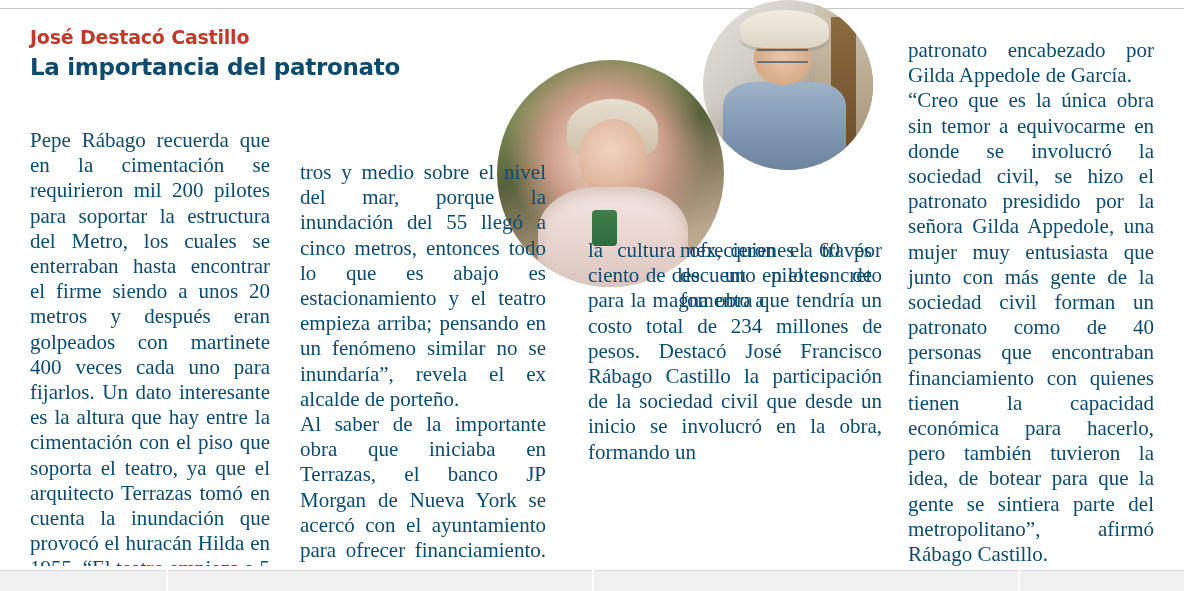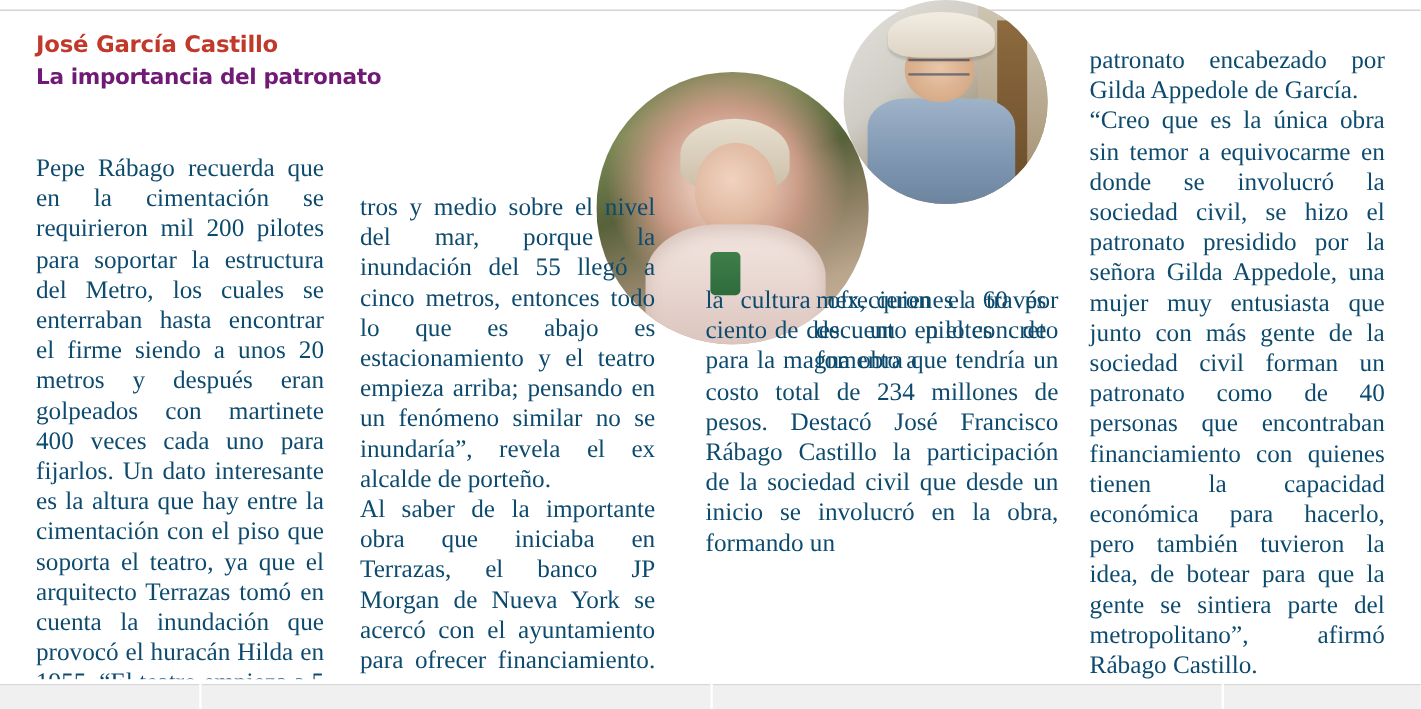--- a/index.html
+++ b/index.html
@@ -40,23 +40,23 @@
     letter-spacing: -0.2px;
     color: #c0392b;
   }
   .headline {
     position: absolute;
     left: 30px;
     top: 54px;
     width: 520px;
     font-family: "DejaVu Sans", sans-serif;
     font-weight: bold;
-    font-size: 18px;
+    font-size: 23px;
     letter-spacing: -0.3px;
-    color: #701a75;
+    color: #0c4a6e;
   }
   
   .col {
     position: absolute;
     font-family: "Liberation Serif", serif;
     font-size: 21px;
     line-height: 25.2px;
     text-align: justify;
     text-justify: inter-word;
     color: #0c4a6e;
@@ -227,21 +227,21 @@
     border-top: 1px solid #d8d8d8;
   }
 </style>
 </head>
 <body>
 
 <div id="page">
 
   <div class="top-rule"></div>
 
-  <div class="byline">José García Castillo</div>
+  <div class="byline">José Destacó Castillo</div>
   <div class="headline">La importancia del patronato</div>
 
   <div class="photo" id="photo-woman">
     <div class="hair"></div>
     <div class="face"></div>
     <div class="blouse"></div>
     <div class="green"></div>
   </div>
 
   <div class="photo" id="photo-man">

